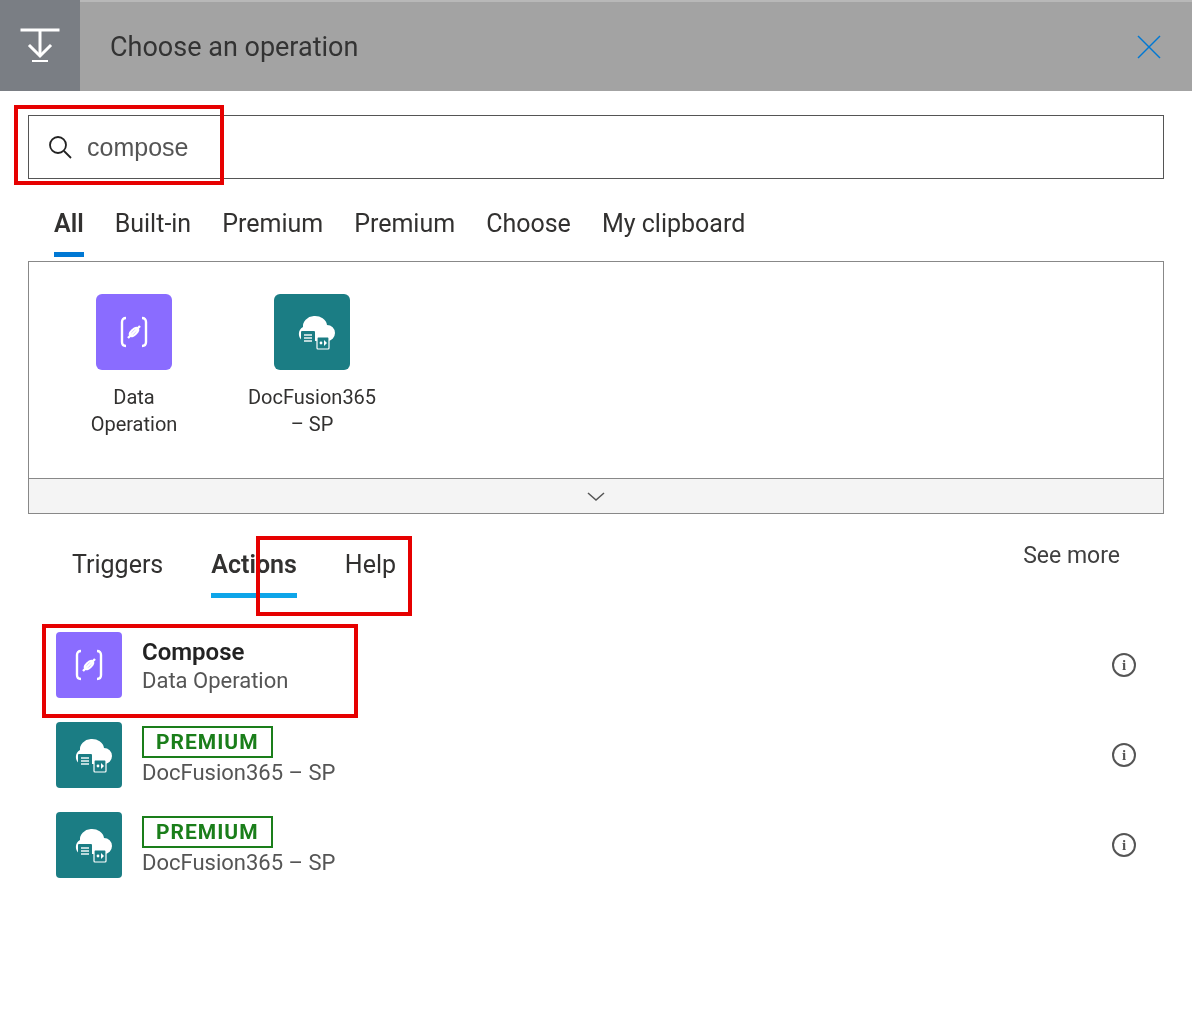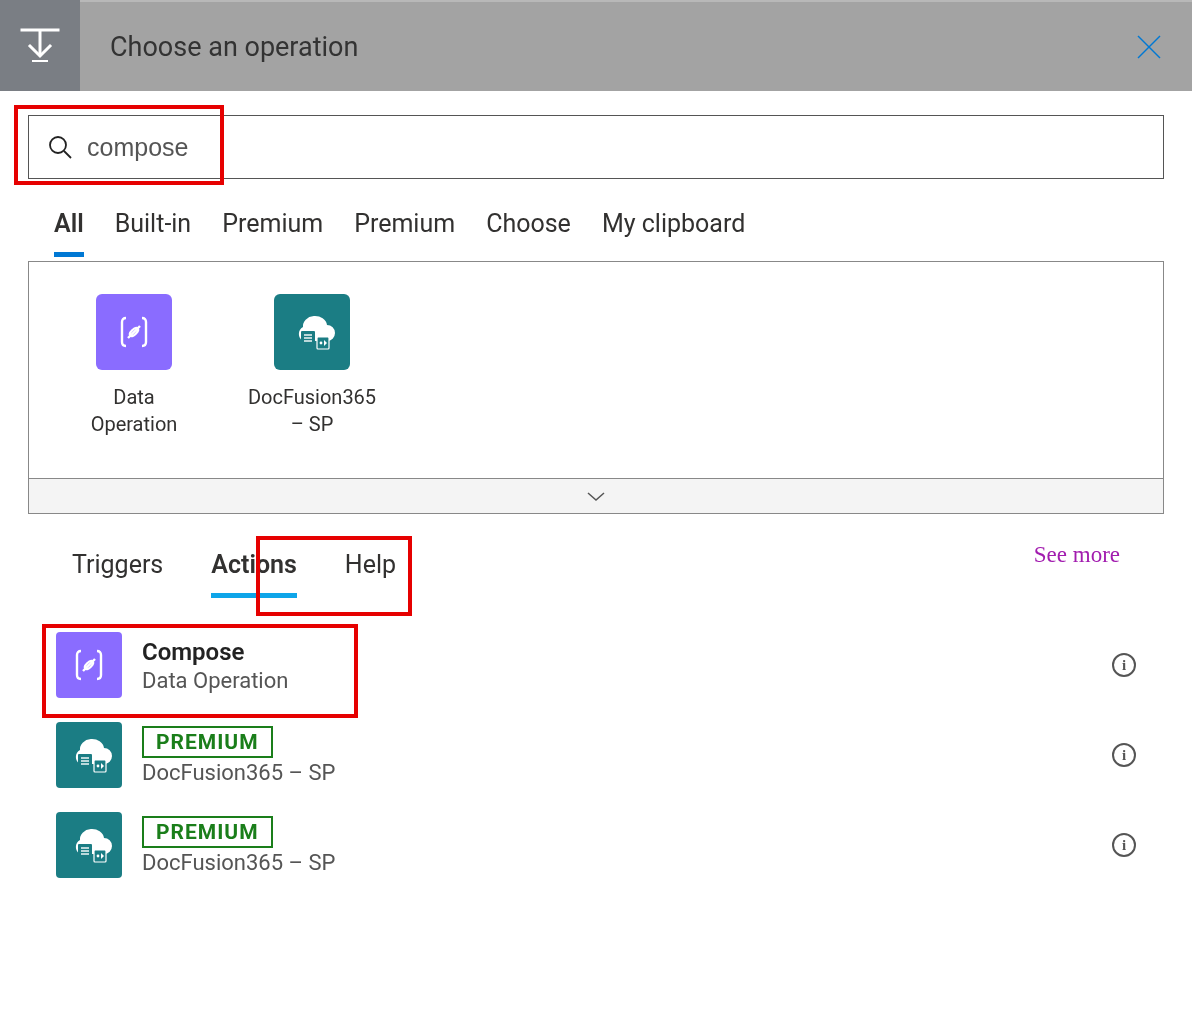--- a/index.html
+++ b/index.html
@@ -129,21 +129,21 @@
   .subtab-row {
     margin: 28px 28px 0 28px;
     padding: 0 44px;
     display: flex;
     align-items: flex-start;
     font-size: 25px;
     position: relative;
   }
   .subtab { cursor: pointer; margin-right: 48px; padding: 8px 0 14px 0; }
   .subtab.active { font-weight: 600; border-bottom: 5px solid #0ea5e9; }
-  .see-more { margin-left: auto; font-size: 23px; color: #a21caf; cursor: pointer; font-family: Liberation Serif, serif; }
+  .see-more { margin-left: auto; font-size: 23px; color: #404040; cursor: pointer; }
   .hl-actions {
     position: absolute;
     border: 4px solid #e60000;
     pointer-events: none;
     left: 228px; top: -6px; width: 156px; height: 80px;
   }
 
   
   .results { margin: 22px 28px 0 28px; position: relative; }
   .result {

